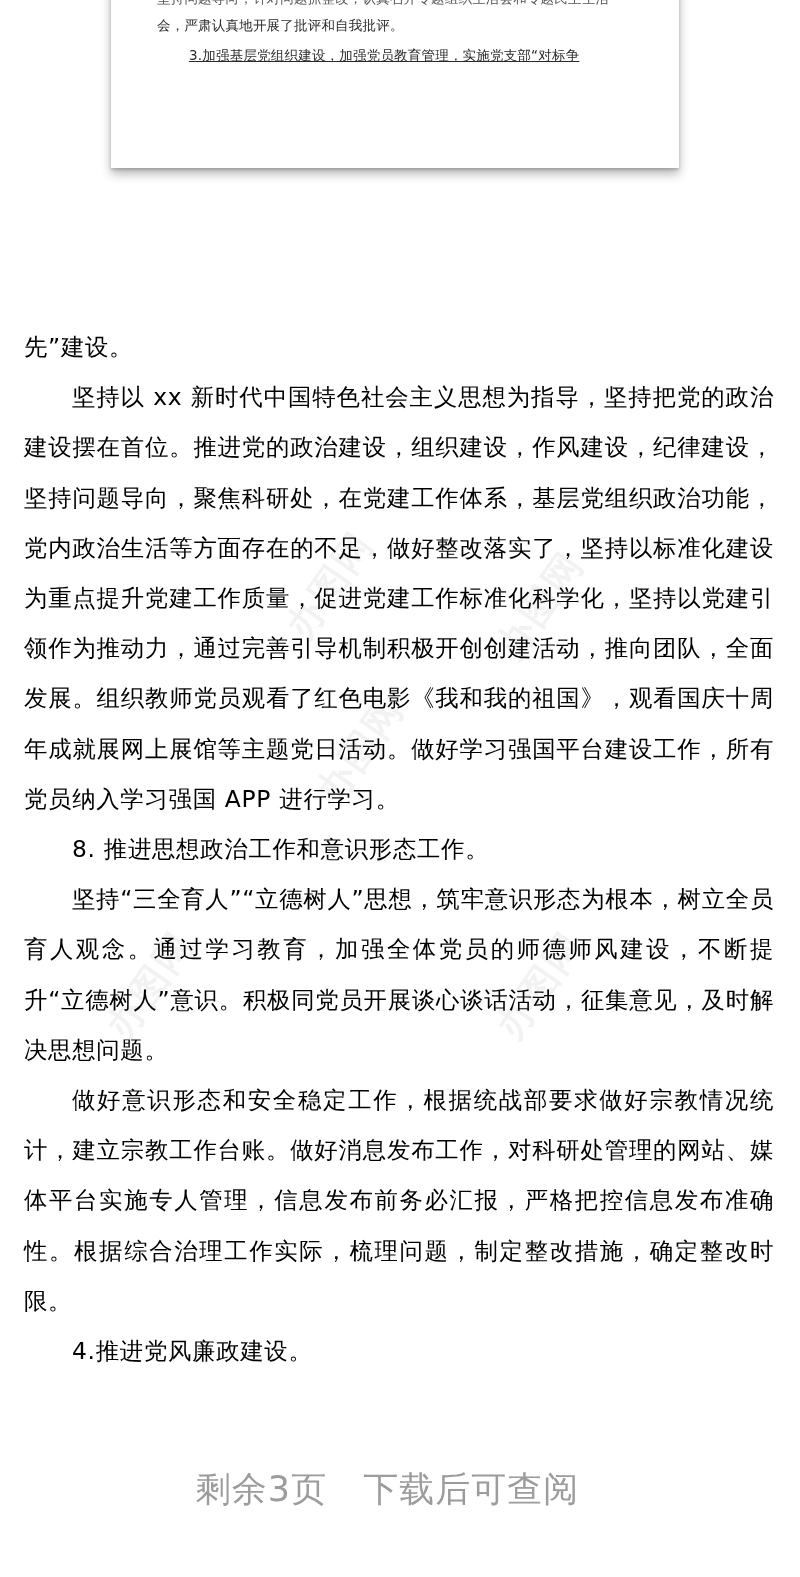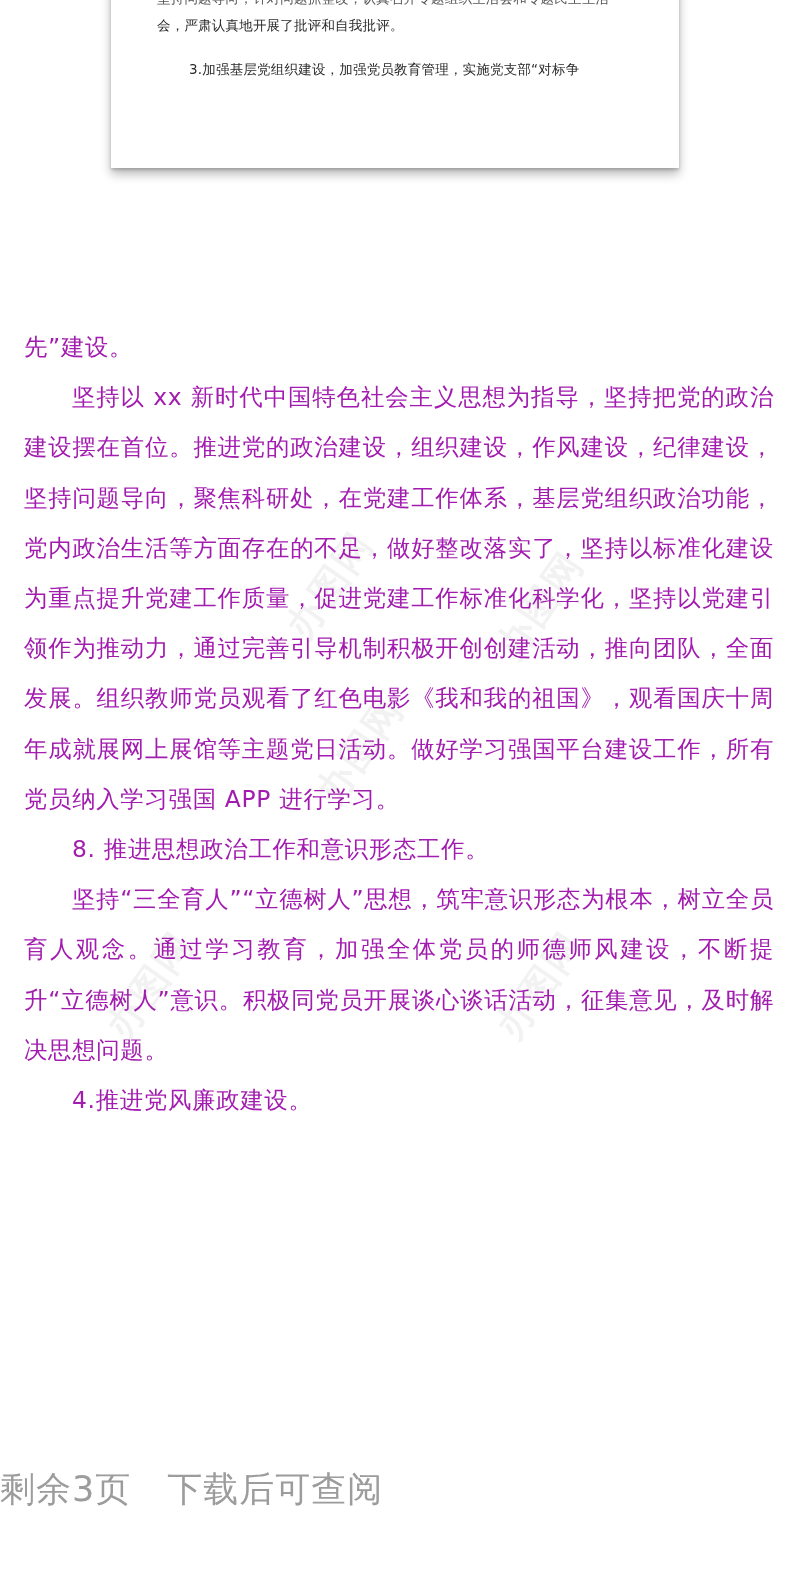--- a/index.html
+++ b/index.html
@@ -32,29 +32,29 @@
       color: #2a2a2a;
       white-space: nowrap;
       letter-spacing: 0.2px;
     }
     .page-card .pc-line.cut {
       top: 10px;
       filter: blur(0.6px);
       color: #555;
     }
     .page-card .pc-line.l1 { top: 37px; text-align: center; }
-    .page-card .pc-line.l2 { top: 81px; left: 78px; }
+    .page-card .pc-line.l2 { top: 67px; left: 78px; text-decoration: underline; }
 
     
     .doc {
       position: absolute;
       left: 24px;
       top: 322px;
       width: 750px;
-      color: #a21caf;
+      color: #000000;
       font-size: 23.4px;
       line-height: 50.2px;
       letter-spacing: 0.7px;
     }
     .doc p {
       margin: 0;
       text-align: justify;
       text-align-last: left;
     }
     .doc p.indent {
@@ -72,20 +72,21 @@
       letter-spacing: 2px;
       font-weight: bold;
     }
 
     
     .remaining {
       position: absolute;
       left: 0;
       top: 1466px;
       width: 775px;
+      text-align: center;
       font-size: 35px;
       color: #9c9c9c;
       letter-spacing: 1px;
     }
     .remaining .gap {
       display: inline-block;
       width: 36px;
     }
   </style>
 </head>
@@ -101,18 +102,19 @@
 <div class="watermark" style="left:300px; top:725px;">办图网</div>
 <div class="watermark" style="left:480px; top:960px;">办图网</div>
 <div class="watermark" style="left:90px; top:960px;">办图网</div>
 <div class="watermark" style="left:270px; top:560px;">办图网</div>
 
 <div class="doc">
   <p>先”建设。</p>
   <p class="indent">坚持以 xx 新时代中国特色社会主义思想为指导，坚持把党的政治建设摆在首位。推进党的政治建设，组织建设，作风建设，纪律建设，坚持问题导向，聚焦科研处，在党建工作体系，基层党组织政治功能，党内政治生活等方面存在的不足，做好整改落实了，坚持以标准化建设为重点提升党建工作质量，促进党建工作标准化科学化，坚持以党建引领作为推动力，通过完善引导机制积极开创创建活动，推向团队，全面发展。组织教师党员观看了红色电影《我和我的祖国》，观看国庆十周年成就展网上展馆等主题党日活动。做好学习强国平台建设工作，所有党员纳入学习强国 APP 进行学习。</p>
   <p class="indent">8. 推进思想政治工作和意识形态工作。</p>
   <p class="indent">坚持“三全育人”“立德树人”思想，筑牢意识形态为根本，树立全员育人观念。通过学习教育，加强全体党员的师德师风建设，不断提升“立德树人”意识。积极同党员开展谈心谈话活动，征集意见，及时解决思想问题。</p>
+  <p class="indent">做好意识形态和安全稳定工作，根据统战部要求做好宗教情况统计，建立宗教工作台账。做好消息发布工作，对科研处管理的网站、媒体平台实施专人管理，信息发布前务必汇报，严格把控信息发布准确性。根据综合治理工作实际，梳理问题，制定整改措施，确定整改时限。</p>
   <p class="indent">4.推进党风廉政建设。</p>
 </div>
 
 <div class="remaining">
   <span>剩余3页</span><span class="gap"></span><span>下载后可查阅</span>
 </div>
 
 </body></html>

